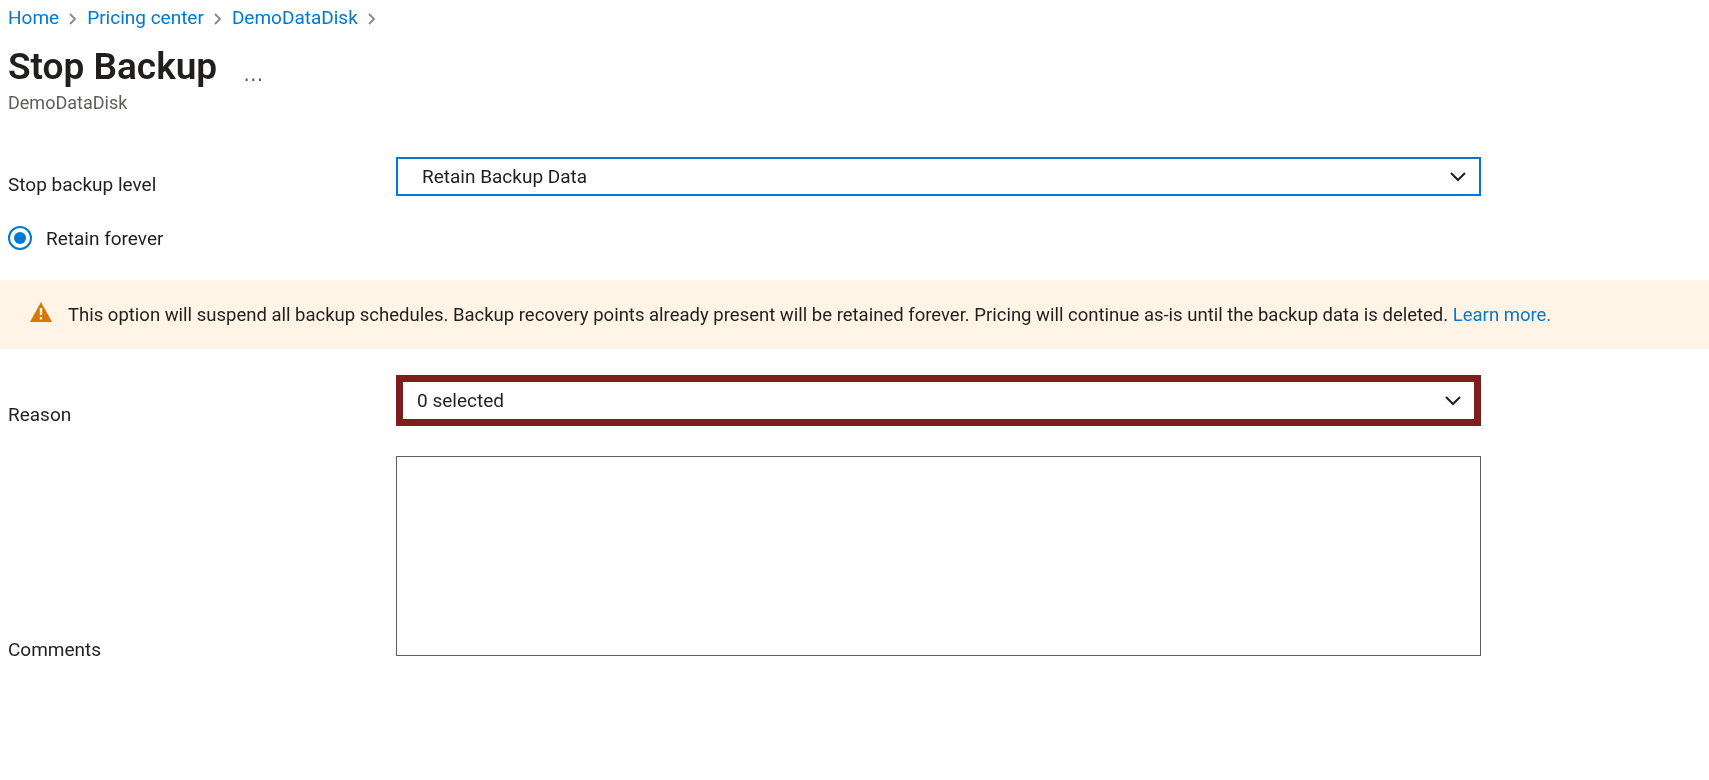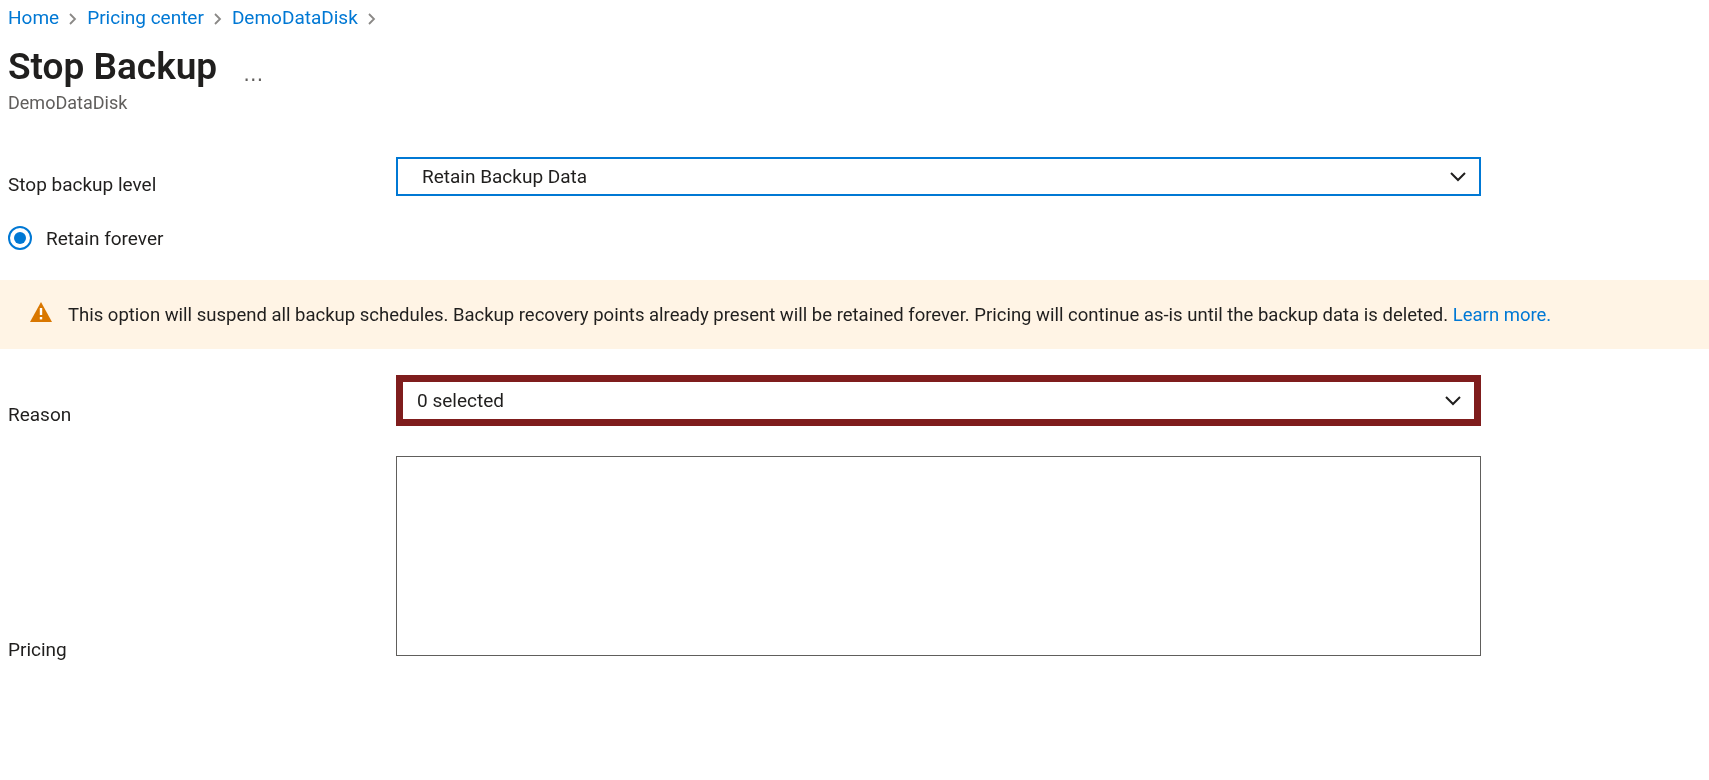--- a/index.html
+++ b/index.html
@@ -238,19 +238,19 @@
         <span class="chev">
           <svg width="18" height="12" viewBox="0 0 18 12">
               <path d="M2 2 L9 9 L16 2" stroke="#201f1e" stroke-width="2" fill="none"></path>
             </svg>
         </span>
       </div>
     </div>
   </div>
 
   <div class="form-row">
-    <div class="form-label-col">Pricing</div>
+    <div class="form-label-col">Comments</div>
     <div class="form-control-col">
       <textarea class="textarea" value="" style=""></textarea>
     </div>
   </div>
 
 </div>
 
 </body></html>

